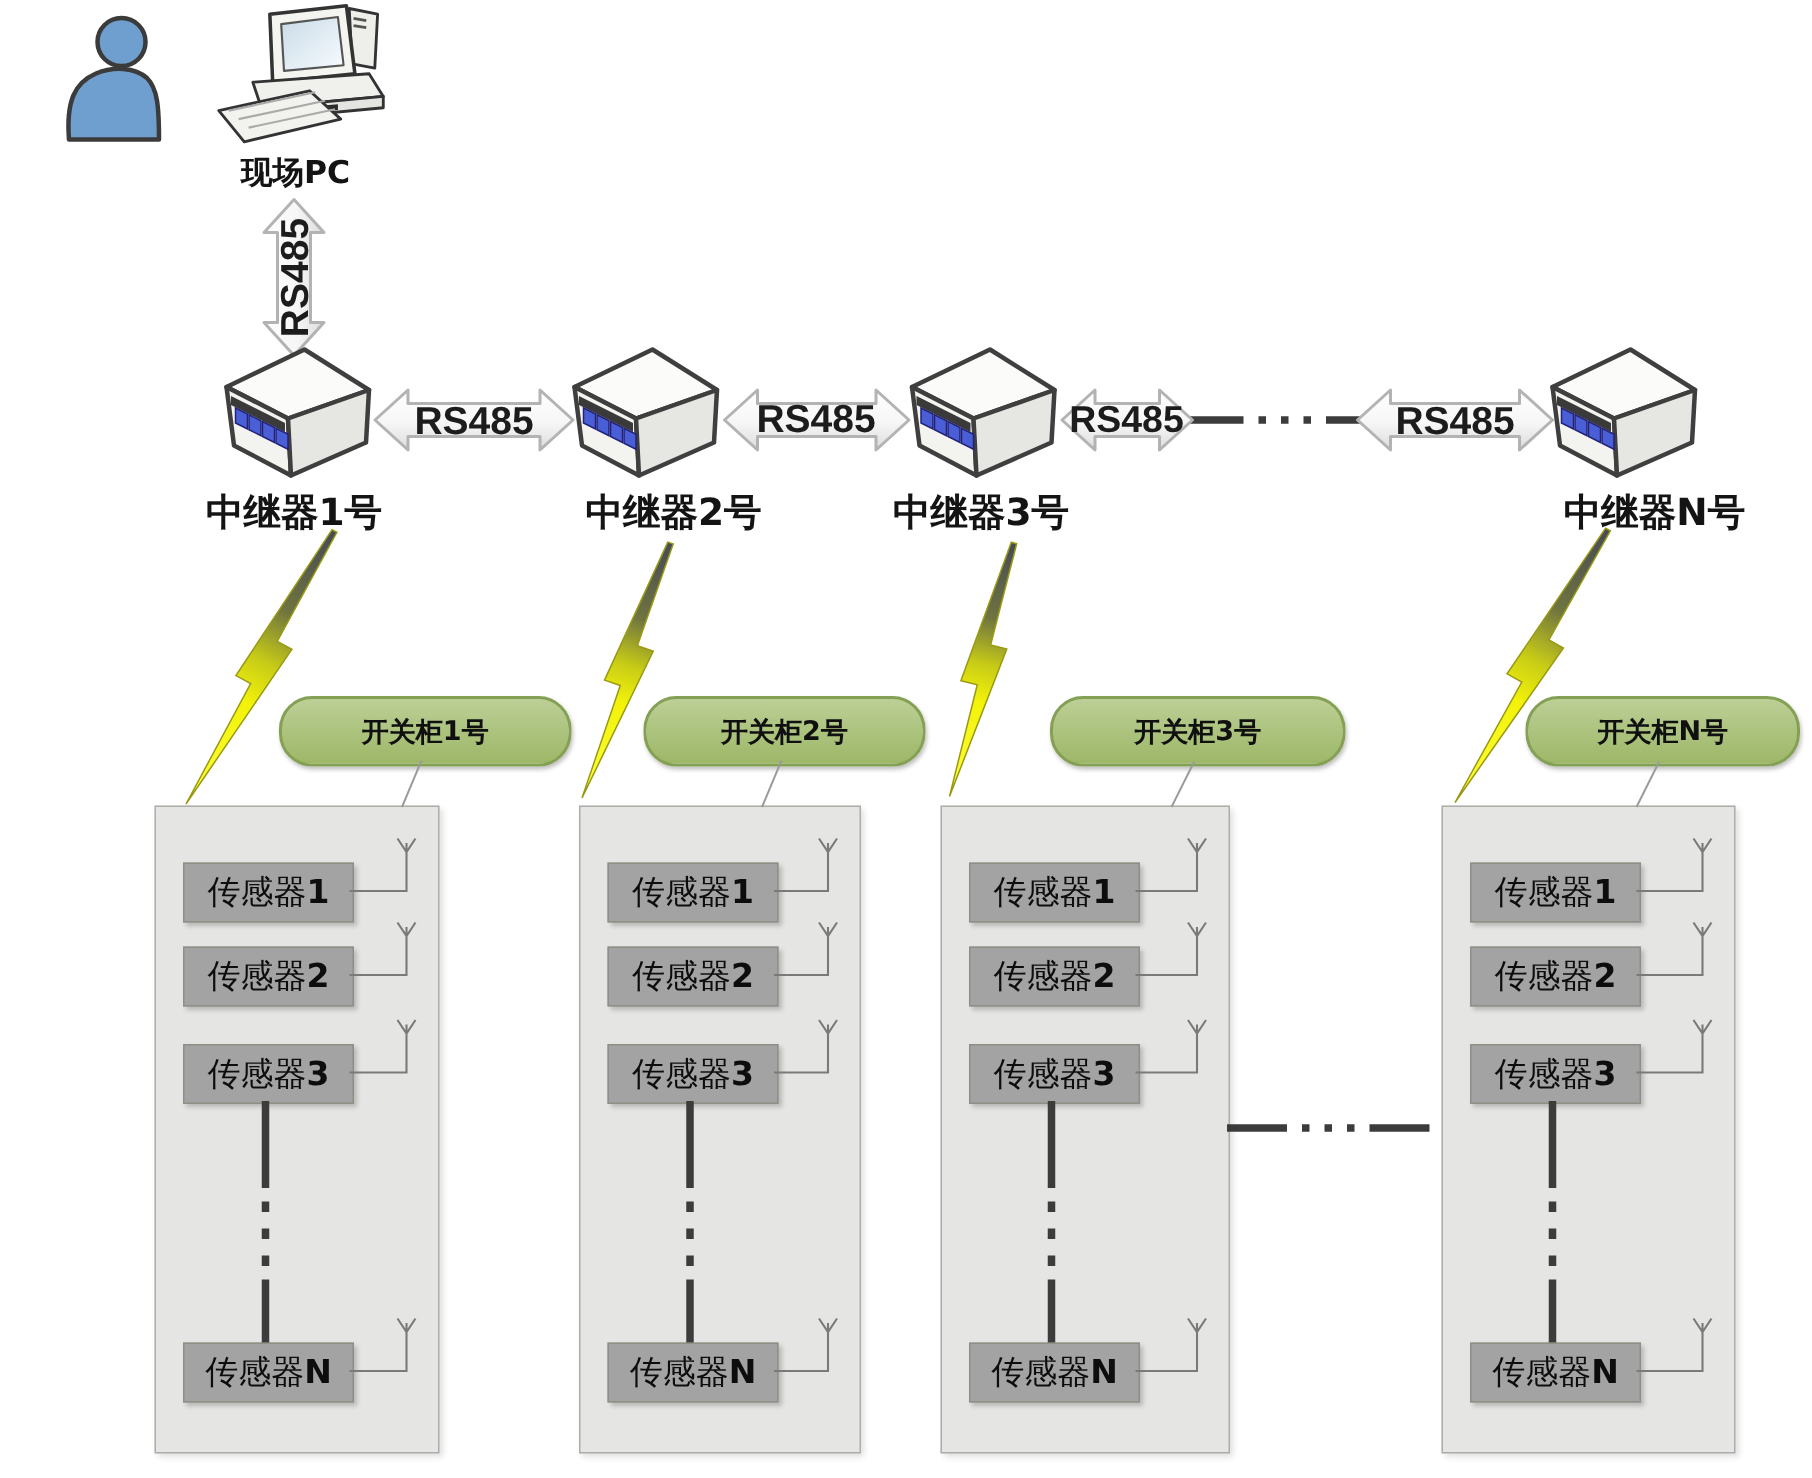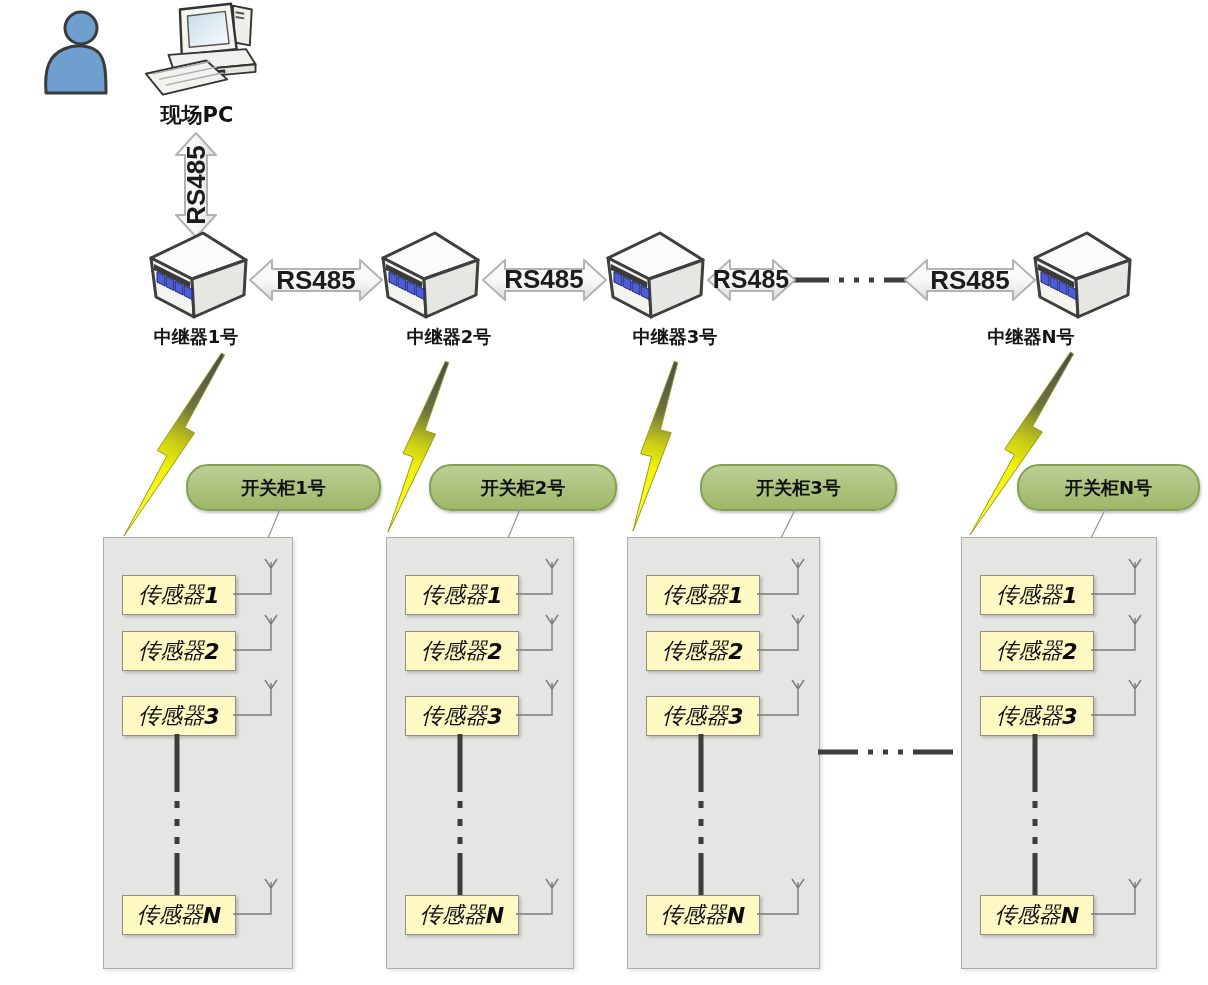--- a/index.html
+++ b/index.html
@@ -5,40 +5,40 @@
   html,body{margin:0;padding:0;background:#ffffff;}
   .canvas{position:relative;width:1208px;height:985px;background:#ffffff;overflow:hidden;
           font-family:"Liberation Sans","DejaVu Sans",sans-serif;}
   .overlay{position:absolute;left:0;top:0;z-index:5;pointer-events:none;}
   .icon-svg{position:absolute;z-index:2;}
   .lbl{position:absolute;z-index:6;text-align:center;color:#141414;}
   .cjk{font-family:"DejaVu Serif","Liberation Serif",serif;}
   .num{font-family:"DejaVu Sans","Liberation Sans",sans-serif;font-weight:700;}
   .pc-label{left:126px;top:101px;width:142px;font-size:21px;font-weight:700;}
   .pc-label .cjk{font-weight:700;}
-  .rep-label{top:325px;width:150px;font-size:18px;}
+  .rep-label{top:325px;width:150px;font-size:25px;}
   .rep-label .cjk{font-weight:600;}
-  .rl1{left:121px;} .rl2{left:374px;} .rl3{left:600px;} .rln{left:956px;}
+  .rl1{left:121px;} .rl2{left:374px;} .rl3{left:579px;} .rln{left:1028px;}
   .oval{position:absolute;top:464px;height:43px;z-index:4;border-radius:22px;
         background:linear-gradient(#bccf96,#9db767);border:2px solid #84a054;
         box-shadow:1px 2px 3px rgba(0,0,0,.25);
         display:flex;align-items:center;justify-content:center;
         font-size:18px;color:#101010;}
   .oval .cjk{font-weight:600;}
   .ov1{left:186px;width:191px;} .ov2{left:429px;width:184px;}
   .ov3{left:700px;width:193px;} .ovn{left:1017px;width:179px;}
   .cab{position:absolute;top:537px;height:430px;z-index:1;background:#e5e5e3;
        border:1.5px solid #adadaa;box-shadow:2px 2px 4px rgba(0,0,0,.12);}
   .cb1{left:103px;width:188px;} .cb2{left:386px;width:186px;}
   .cb3{left:627px;width:191px;} .cbn{left:961px;width:194px;}
   .sensor{position:absolute;left:18px;width:112px;height:38px;
-          background:#fef9c3;border:1.5px solid #8f8f85;
+          background:#a3a3a3;border:1.5px solid #8f8f85;
           box-shadow:2px 2px 3px rgba(0,0,0,.2);
           display:flex;align-items:center;justify-content:center;
-          font-size:22px;color:#0d0d0d;font-style:italic;}
+          font-size:22px;color:#0d0d0d;}
   .s1{top:37px;} .s2{top:93px;} .s3{top:158px;} .s4{top:357px;}
 </style>
 </head>
 <body>
 
 <div class="canvas">
 
   <svg class="overlay" width="1208" height="985" viewBox="0 0 1208 985">
     <defs>
       <linearGradient id="ag" x1="0" y1="0" x2="0" y2="1">

